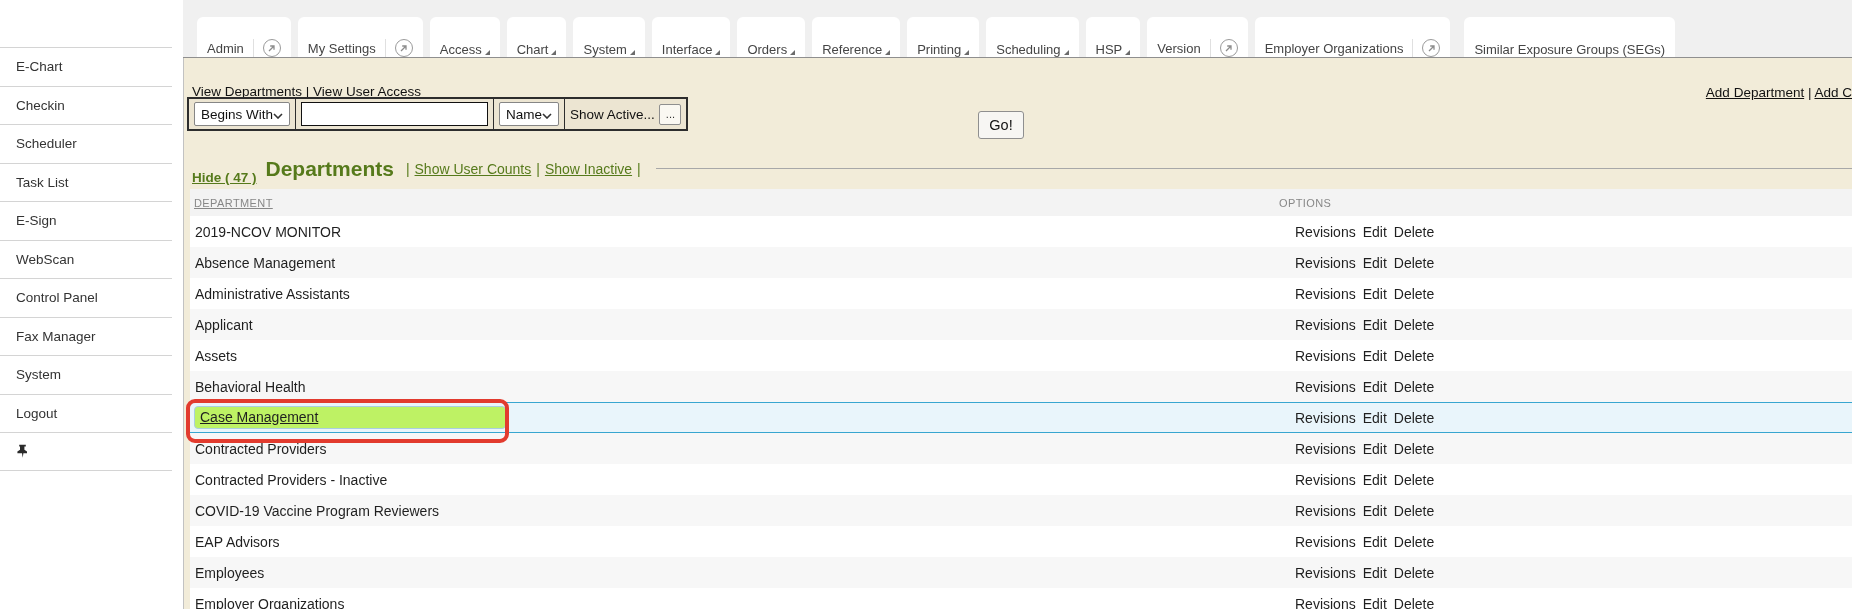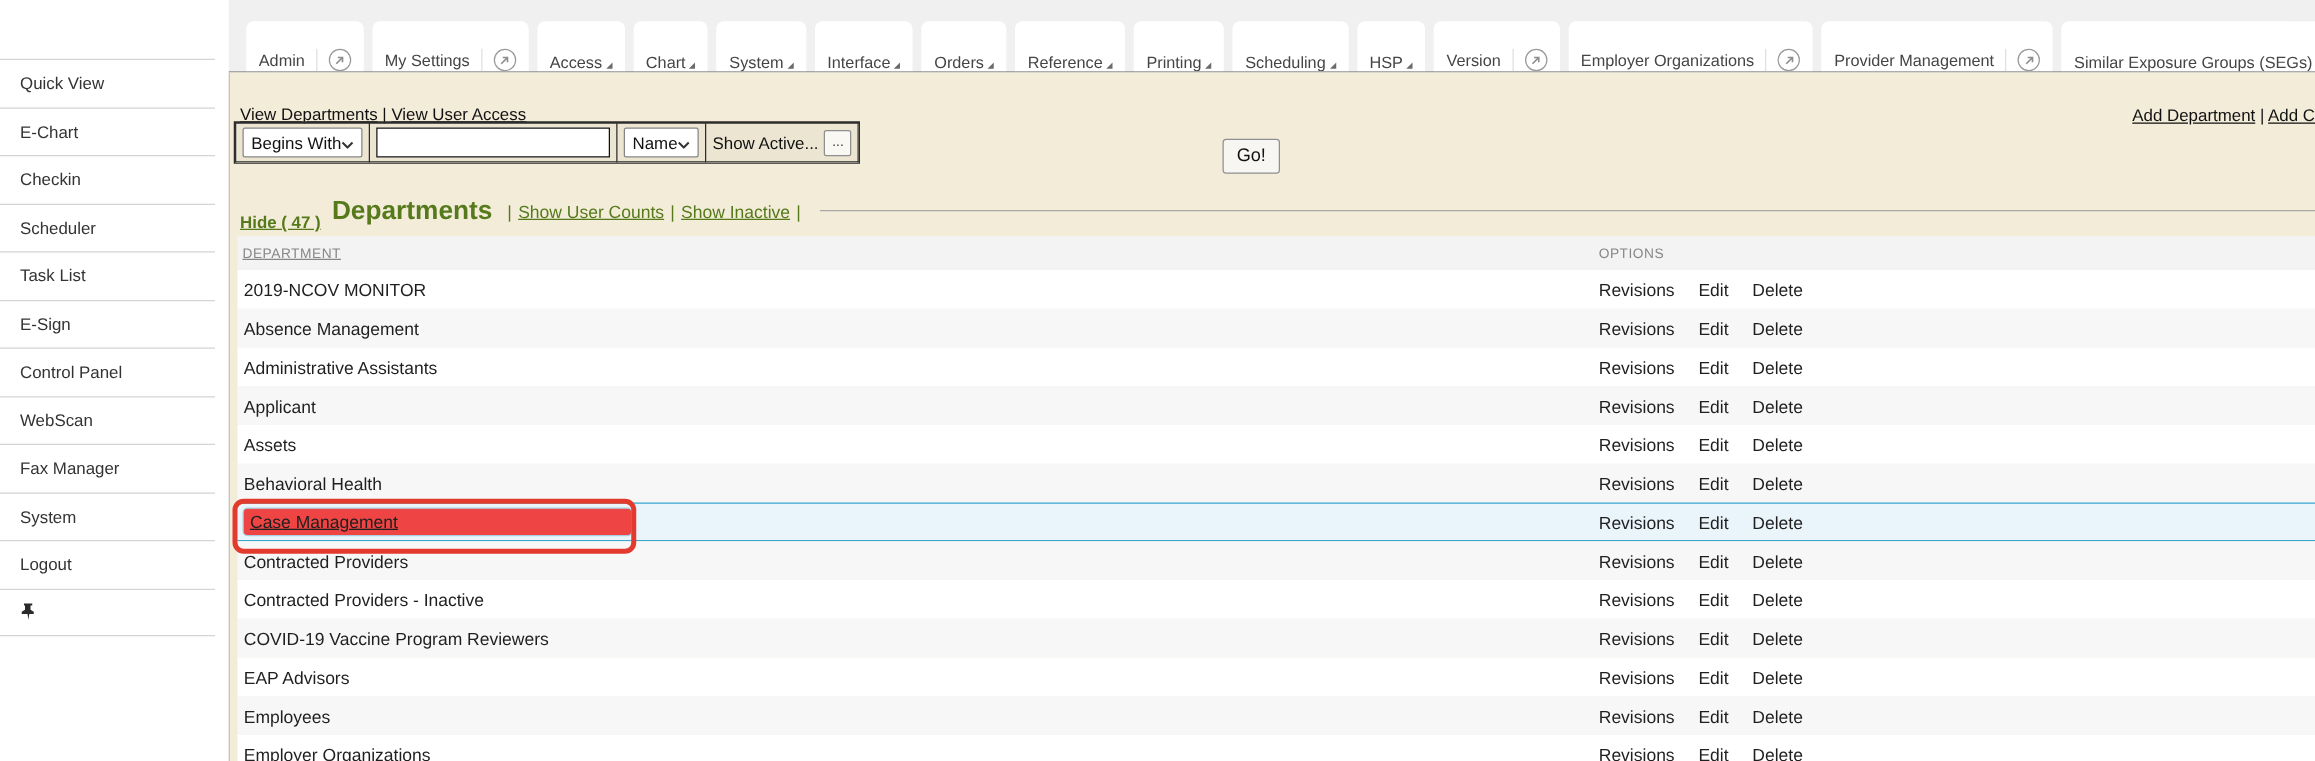--- a/index.html
+++ b/index.html
@@ -99,44 +99,41 @@
     height:27px; background:#f3f3f3; display:grid; grid-template-columns:1089px 1fr;
     align-items:center; font-size:11px; color:#878787; letter-spacing:.4px;
   }
   .th-dept { padding-left:4px; text-decoration:underline; cursor:pointer; }
   .t-row {
     height:31px; display:grid; grid-template-columns:1089px 1fr; align-items:center;
     font-size:14px; color:#1f1f1f; position:relative; background:#fff;
   }
   .t-row:nth-child(even) { background:#f7f7f7; }
   .cell-name { padding-left:5px; position:relative; }
-  .cell-options { display:flex; gap:19px; }
+  .cell-options { display:flex; gap:7px;margin-left:16px; }
   .opt-link { cursor:pointer; }
 
   .t-row.highlighted { background:#e9f5fb; border-top:1px solid #38a6d0; border-bottom:1px solid #38a6d0; }
   .name-box { display:inline; }
   .t-row.highlighted .name-box {
-    display:inline-block; background:#ef4444; border:1px solid #aacfe0; border-radius:4px;
+    display:inline-block; background:#bef264; border:1px solid #aacfe0; border-radius:4px;
     padding:2px 8px 3px 5px; width:312px; margin-left:-1px;
   }
   .t-row.highlighted .dept-name { text-decoration:underline; cursor:pointer; }
   .red-box { display:none; }
   .t-row.highlighted .red-box {
     display:block; position:absolute; left:-4px; top:-7px; width:323px; height:44px;
     border:4px solid #e23b2e; border-radius:9px; pointer-events:none; z-index:3;
   }
 </style>
 </head>
 <body>
 
 <div class="sidebar">
 
-    <div class="side-item">
-      <span>Quick View</span>
-    </div>
 
     <div class="side-item">
       <span>E-Chart</span>
     </div>
 
     <div class="side-item">
       <span>Checkin</span>
     </div>
 
     <div class="side-item">
@@ -145,25 +142,25 @@
 
     <div class="side-item">
       <span>Task List</span>
     </div>
 
     <div class="side-item">
       <span>E-Sign</span>
     </div>
 
     <div class="side-item">
+      <span>WebScan</span>
+    </div>
+
+    <div class="side-item">
       <span>Control Panel</span>
-    </div>
-
-    <div class="side-item">
-      <span>WebScan</span>
     </div>
 
     <div class="side-item">
       <span>Fax Manager</span>
     </div>
 
     <div class="side-item">
       <span>System</span>
     </div>
 
@@ -305,30 +302,20 @@
             <svg width="9" height="9" viewBox="0 0 9 9">
               <path d="M2 7 L7 2 M3.2 2 H7 V5.8" stroke="#8c8c8c" fill="none" stroke-width="1.3"></path>
             </svg>
           </span>
         </span>
       </div>
     </div>
 
     <div class="tab external">
       <div class="tab-accent"></div>
-      <div class="tab-body">
-        <span class="tab-label">Provider Management</span>
-        <span class="ext-wrap">
-          <span class="ext-icon">
-            <svg width="9" height="9" viewBox="0 0 9 9">
-              <path d="M2 7 L7 2 M3.2 2 H7 V5.8" stroke="#8c8c8c" fill="none" stroke-width="1.3"></path>
-            </svg>
-          </span>
-        </span>
-      </div>
     </div>
 
     <div class="tab external">
       <div class="tab-accent"></div>
       <div class="tab-body">
         <span class="tab-label">Similar Exposure Groups (SEGs)</span>
 
       </div>
     </div>
 

